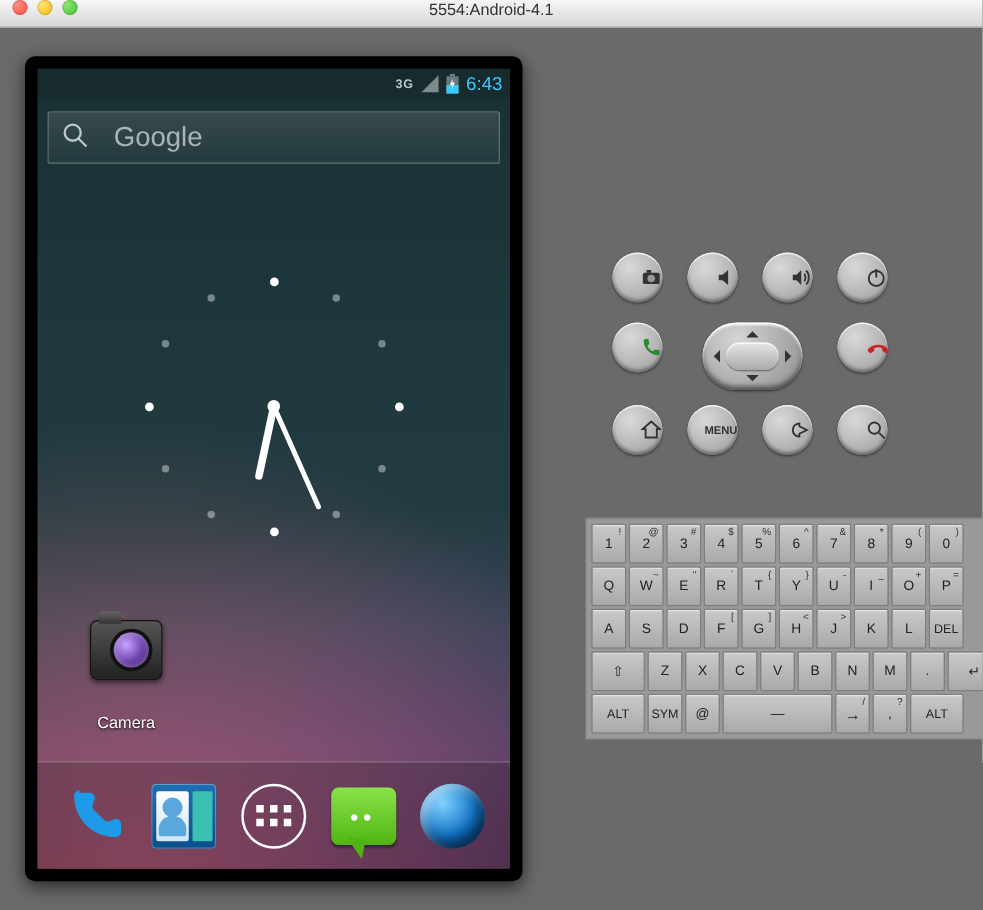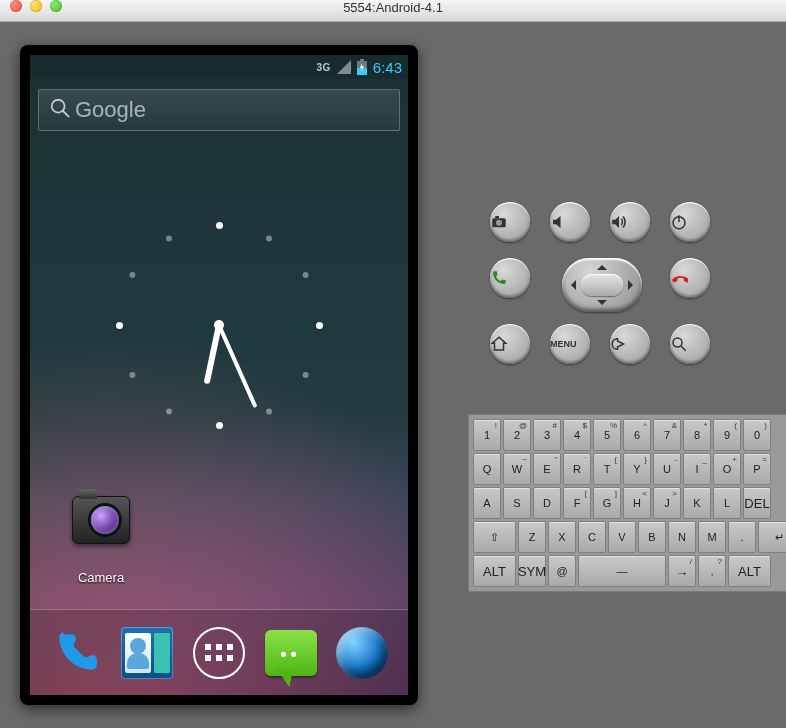--- a/index.html
+++ b/index.html
@@ -74,21 +74,21 @@
   .sb-sig svg, .sb-bat svg { display:block; }
   .sb-time { color:#38c9ff; font-weight:400; }
   .search-widget {
     margin: 10px 8px 0 8px;
     height: 42px;
     border: 1px solid rgba(255,255,255,.25);
     background: linear-gradient(rgba(255,255,255,.12), rgba(255,255,255,.04));
     border-radius: 2px;
     display: flex; align-items: center;
     padding: 0 10px;
-    gap: 4px;
+    gap: 20px;
   }
   .search-widget .mag svg { width:22px; height:22px; }
   .search-text { font-size: 22px; color: rgba(255,255,255,.6); font-weight:300; }
   
   .clock {
     position: absolute; left: 50%; top: 160px; transform: translateX(-50%);
     width: 220px; height: 220px;
   }
   .clock .tick {
     position: absolute; left: 50%; top: 50%;
@@ -195,21 +195,21 @@
     display:grid;
     grid-template-columns: repeat(4, 44px);
     grid-template-rows: 44px 54px 44px;
     gap: 12px 16px;
     justify-content:center;
   }
   .rbtn {
     width:40px; height:40px; border-radius:50%;
     background: radial-gradient(circle at 35% 30%, #d9d9d9, #9a9a9a);
     box-shadow: inset 0 1px 1px #fff, inset 0 -2px 3px rgba(0,0,0,.4), 0 1px 2px rgba(0,0,0,.5);
-    display:flex; align-items:center; justify-content:flex-start;
+    display:flex; align-items:center; justify-content:flex-end;
     color:#333; font-size:11px; font-weight:bold;
   }
   .rbtn svg { width:18px; height:18px; }
   .dpad-cell { grid-column: 2 / span 2; display:flex; align-items:center; justify-content:center;}
   .dpad {
     position:relative; width:80px; height:54px;
   }
   .dpad-ring {
     position:absolute; inset:0; border-radius:28px;
     background: radial-gradient(circle at 35% 25%, #d5d5d5, #8d8d8d);
@@ -247,21 +247,21 @@
     display:flex; align-items:center; justify-content:center;
     position:relative;
     box-shadow: inset 0 1px 0 rgba(255,255,255,.5);
   }
   .key .sup {
     position:absolute; top:1px; right:3px; font-size:8px; color:#333;
   }
   .key.wide15 { width: 43px; }
   .key.space  { width: 88px; }
   .key.arrow  { font-size:13px; }
-  .key.small  { font-size:13px; }
+  .key.small  { font-size:10px; }
 </style>
 </head>
 <body>
 
 <div class="titlebar">
   <div class="traffic">
     <span class="tl-close"></span>
     <span class="tl-min"></span>
     <span class="tl-zoom"></span>
   </div>

